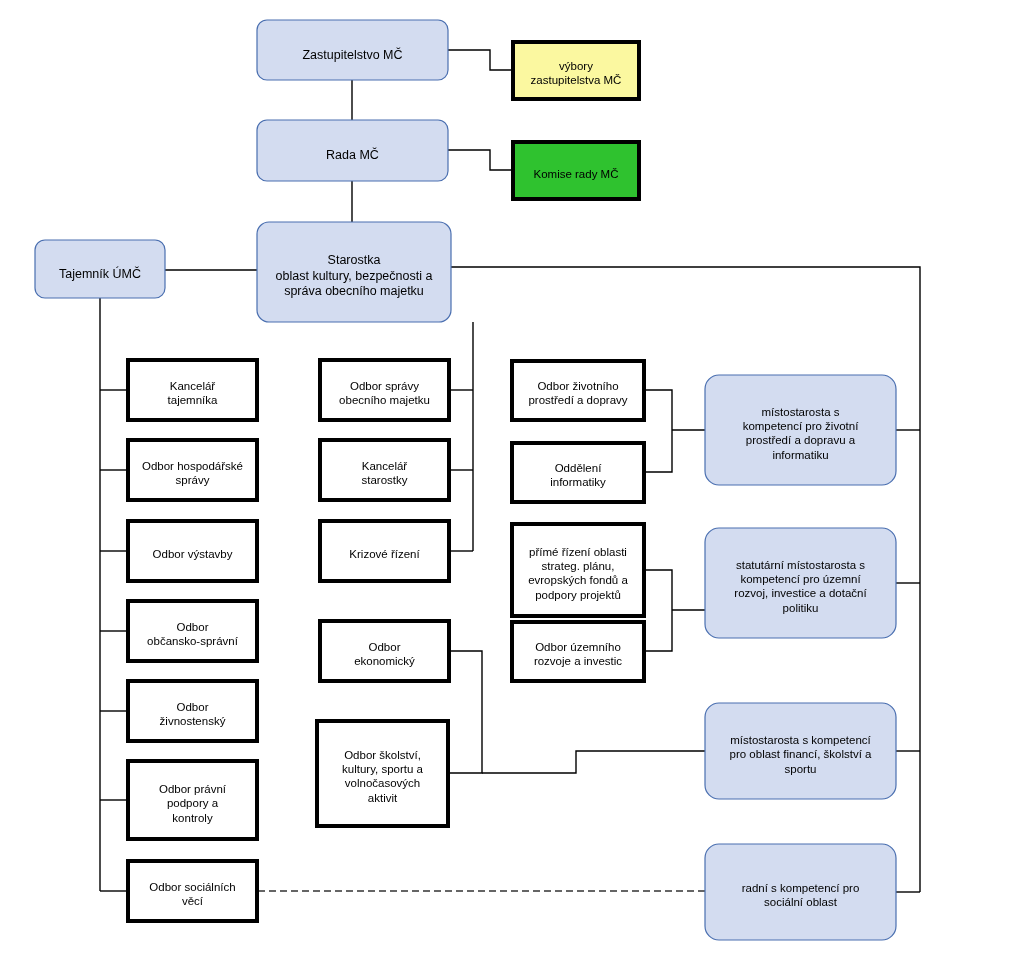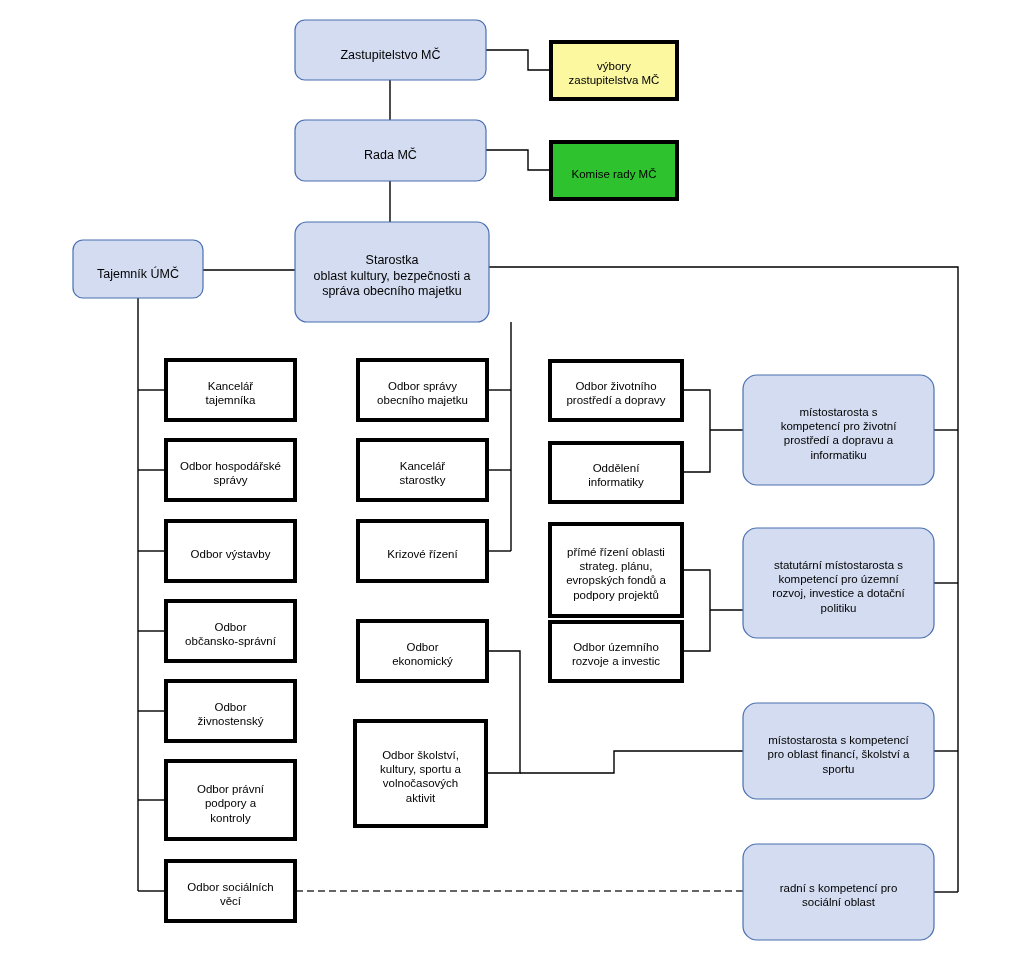--- a/index.html
+++ b/index.html
@@ -11,21 +11,20 @@
   body {
     width: 1025px;
     height: 961px;
     font-family: "Liberation Sans", sans-serif;
     overflow: hidden;
   }
   #chart-root {
     position: relative;
     width: 855px;
     height: 961px;
-    padding-left: 38px;
   }
   svg#org-chart {
     display: block;
     width: 1025px;
     height: 961px;
   }
   .node-label {
     font-family: "Liberation Sans", sans-serif;
     font-size: 12.5px;
     fill: #000000;

